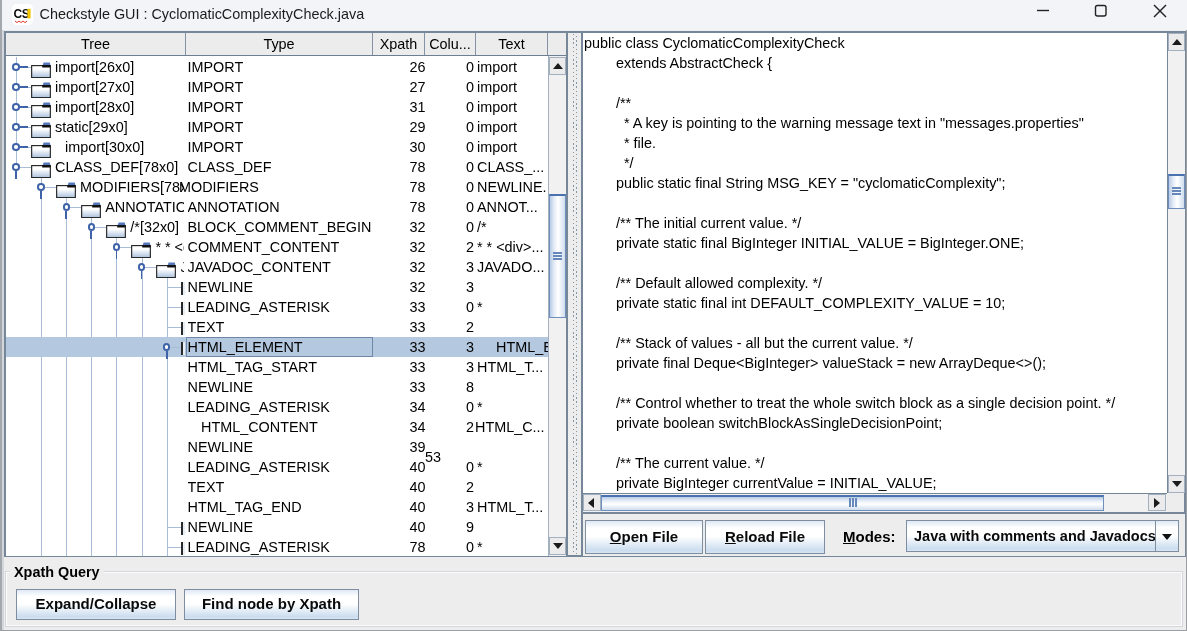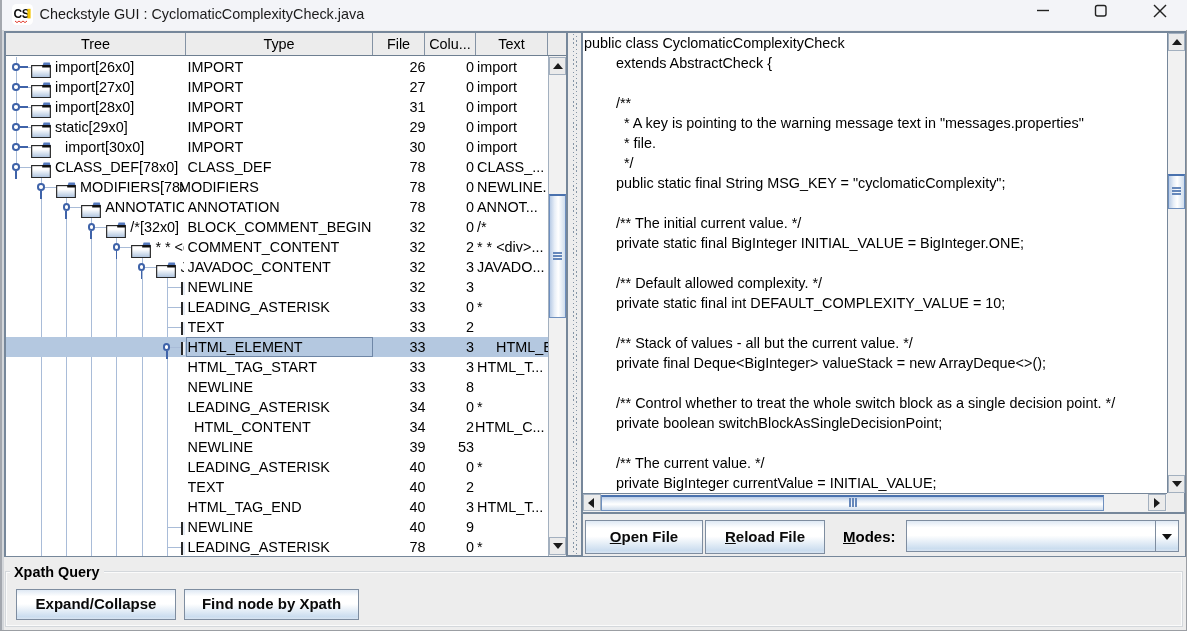--- a/index.html
+++ b/index.html
@@ -28,21 +28,21 @@
   <rect x="65.5" y="5.5" width="10.5" height="10.5" rx="2" fill="none" stroke="#222" stroke-width="1.4"></rect>
   <line x1="124" y1="5" x2="136" y2="17" stroke="#222" stroke-width="1.4"></line>
   <line x1="136" y1="5" x2="124" y2="17" stroke="#222" stroke-width="1.4"></line>
 </svg>
 
 <div class="abs" style="left:4px;top:31px;width:564px;height:526px;border:2px solid #76879a;box-sizing:border-box;background:#fff"></div>
 
 <div class="abs" style="left:6px;top:33px;width:560px;height:23px;background:#ececec;border-bottom:1px solid #6e7f91;box-sizing:border-box"></div>
 <div class="abs" style="left:6px;top:33px;width:179px;height:22px;border-right:1px solid #8493a4;text-align:center;line-height:22px">Tree</div>
 <div class="abs" style="left:186px;top:33px;width:186px;height:22px;border-right:1px solid #8493a4;text-align:center;line-height:22px">Type</div>
-<div class="abs" style="left:373px;top:33px;width:51px;height:22px;border-right:1px solid #8493a4;text-align:center;line-height:22px">File</div>
+<div class="abs" style="left:373px;top:33px;width:51px;height:22px;border-right:1px solid #8493a4;text-align:center;line-height:22px">Xpath</div>
 <div class="abs" style="left:425px;top:33px;width:50px;height:22px;border-right:1px solid #8493a4;text-align:center;line-height:22px">Colu...</div>
 <div class="abs" style="left:476px;top:33px;width:71px;height:22px;border-right:1px solid #8493a4;text-align:center;line-height:22px">Text</div>
 
 <div class="abs" style="left:6px;top:56px;width:542px;height:500px;background:#fff;overflow:hidden"></div>
 <div style="position:absolute;left:16.0px;top:57px;width:1px;height:110px;background:#a9bcd8"></div>
 <div style="position:absolute;left:41.1px;top:177px;width:1px;height:379px;background:#a9bcd8"></div>
 <div style="position:absolute;left:66.2px;top:197px;width:1px;height:359px;background:#a9bcd8"></div>
 <div style="position:absolute;left:91.3px;top:217px;width:1px;height:339px;background:#a9bcd8"></div>
 <div style="position:absolute;left:116.4px;top:237px;width:1px;height:319px;background:#a9bcd8"></div>
 <div style="position:absolute;left:141.5px;top:257px;width:1px;height:299px;background:#a9bcd8"></div>
@@ -308,27 +308,27 @@
 <div style="position:absolute;left:373px;top:357px;width:52.5px;height:20px;line-height:20px;text-align:right">33</div>
 <div style="position:absolute;left:425px;top:357px;width:49px;height:20px;line-height:20px;text-align:right">3</div>
 <div style="position:absolute;left:477px;top:357px;width:70px;height:20px;line-height:20px;overflow:hidden;white-space:nowrap">HTML_T...</div>
 <div style="position:absolute;left:187.5px;top:377px;width:185px;height:20px;line-height:20px;overflow:hidden;white-space:nowrap">NEWLINE</div>
 <div style="position:absolute;left:373px;top:377px;width:52.5px;height:20px;line-height:20px;text-align:right">33</div>
 <div style="position:absolute;left:425px;top:377px;width:49px;height:20px;line-height:20px;text-align:right">8</div>
 <div style="position:absolute;left:187.5px;top:397px;width:185px;height:20px;line-height:20px;overflow:hidden;white-space:nowrap">LEADING_ASTERISK</div>
 <div style="position:absolute;left:373px;top:397px;width:52.5px;height:20px;line-height:20px;text-align:right">34</div>
 <div style="position:absolute;left:425px;top:397px;width:49px;height:20px;line-height:20px;text-align:right">0</div>
 <div style="position:absolute;left:477px;top:397px;width:70px;height:20px;line-height:20px;overflow:hidden;white-space:nowrap">*</div>
-<div style="position:absolute;left:194px;top:417px;width:185px;height:20px;line-height:20px;overflow:hidden;white-space:nowrap">HTML_CONTENT</div>
+<div style="position:absolute;left:201px;top:417px;width:185px;height:20px;line-height:20px;overflow:hidden;white-space:nowrap">HTML_CONTENT</div>
 <div style="position:absolute;left:373px;top:417px;width:52.5px;height:20px;line-height:20px;text-align:right">34</div>
 <div style="position:absolute;left:425px;top:417px;width:49px;height:20px;line-height:20px;text-align:right">2</div>
 <div style="position:absolute;left:475px;top:417px;width:70px;height:20px;line-height:20px;overflow:hidden;white-space:nowrap">HTML_C...</div>
 <div style="position:absolute;left:187.5px;top:437px;width:185px;height:20px;line-height:20px;overflow:hidden;white-space:nowrap">NEWLINE</div>
 <div style="position:absolute;left:373px;top:437px;width:52.5px;height:20px;line-height:20px;text-align:right">39</div>
-<div style="position:absolute;left:425px;top:437px;width:49px;height:20px;line-height:20px;text-align:right">53</div>
+<div style="position:absolute;left:425px;top:447px;width:49px;height:20px;line-height:20px;text-align:left">53</div>
 <div style="position:absolute;left:187.5px;top:457px;width:185px;height:20px;line-height:20px;overflow:hidden;white-space:nowrap">LEADING_ASTERISK</div>
 <div style="position:absolute;left:373px;top:457px;width:52.5px;height:20px;line-height:20px;text-align:right">40</div>
 <div style="position:absolute;left:425px;top:457px;width:49px;height:20px;line-height:20px;text-align:right">0</div>
 <div style="position:absolute;left:477px;top:457px;width:70px;height:20px;line-height:20px;overflow:hidden;white-space:nowrap">*</div>
 <div style="position:absolute;left:187.5px;top:477px;width:185px;height:20px;line-height:20px;overflow:hidden;white-space:nowrap">TEXT</div>
 <div style="position:absolute;left:373px;top:477px;width:52.5px;height:20px;line-height:20px;text-align:right">40</div>
 <div style="position:absolute;left:425px;top:477px;width:49px;height:20px;line-height:20px;text-align:right">2</div>
 <div style="position:absolute;left:187.5px;top:497px;width:185px;height:20px;line-height:20px;overflow:hidden;white-space:nowrap">HTML_TAG_END</div>
 <div style="position:absolute;left:373px;top:497px;width:52.5px;height:20px;line-height:20px;text-align:right">40</div>
 <div style="position:absolute;left:425px;top:497px;width:49px;height:20px;line-height:20px;text-align:right">3</div>
@@ -407,20 +407,21 @@
 <div class="abs" style="left:852px;top:498px;width:1.5px;height:9px;background:#6688bb"></div>
 <div class="abs" style="left:855px;top:498px;width:1.5px;height:9px;background:#6688bb"></div>
 
 <div class="abs" style="left:583px;top:512px;width:602px;height:1.5px;background:#76879a"></div>
 <div class="abs" style="left:583px;top:513.5px;width:602px;height:42px;background:#ededed"></div>
 
 <div class="btn" style="left:585px;top:520px;width:118px;height:34px;line-height:31px"><span style="text-decoration:underline">O</span>pen File</div>
 <div class="btn" style="left:705px;top:520px;width:120px;height:34px;line-height:31px"><span style="text-decoration:underline">R</span>eload File</div>
 <div class="abs" style="left:843px;top:527px;height:20px;line-height:20px;font-weight:bold;font-size:15px"><span style="text-decoration:underline">M</span>odes:</div>
 <div class="btn" style="left:906px;top:520px;width:273px;height:32px;text-align:left">
+  <div style="position:absolute;left:7px;top:0;height:30px;line-height:30px;white-space:nowrap;font-size:14.5px">Java with comments and Javadocs</div>
   <div style="position:absolute;right:0;top:0;width:23px;height:100%;border-left:1.5px solid #7e8da0;box-sizing:border-box"></div>
   <div class="tri" style="right:6px;top:13px;border-left:5.5px solid transparent;border-right:5.5px solid transparent;border-top:6.5px solid #111"></div>
 </div>
 
 <div class="abs" style="left:5px;top:571px;width:1176px;height:54px;border:1px solid #d4d8dc;box-shadow:1px 1px 0 #fbfbfb inset, -1px -1px 0 #fbfbfb inset"></div>
 <div class="abs" style="left:10px;top:564.5px;height:15px;line-height:15px;background:#ededed;padding:0 4px;font-weight:bold">Xpath Query</div>
 <div class="btn" style="left:16px;top:589px;width:160px;height:31px;line-height:28px">Expand/Collapse</div>
 <div class="btn" style="left:184px;top:589px;width:175px;height:31px;line-height:28px">Find node by Xpath</div>
 
 </body></html>

